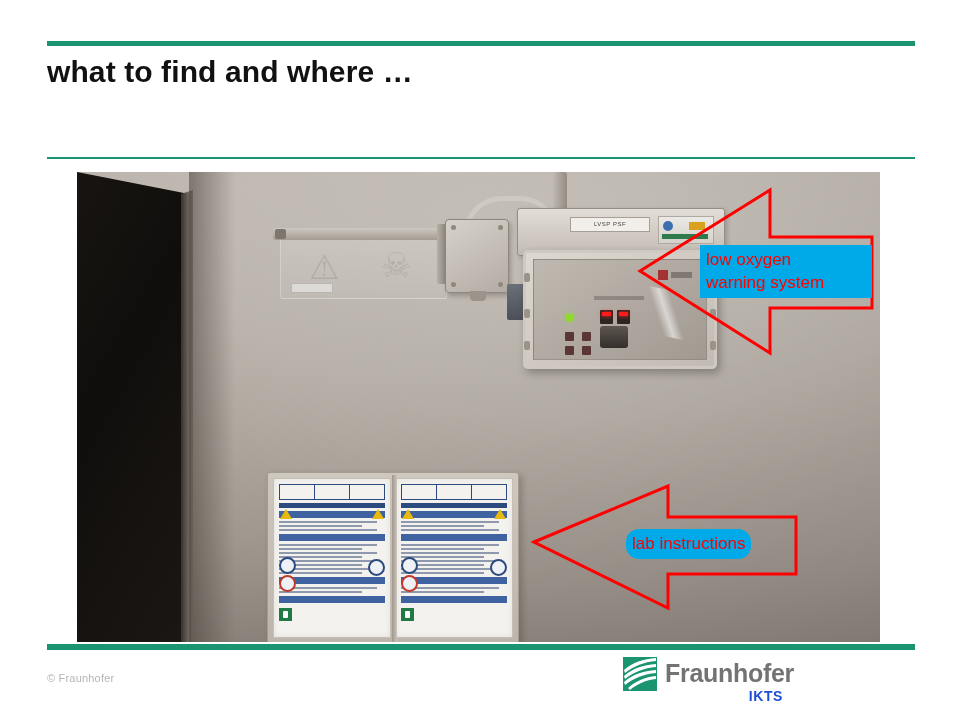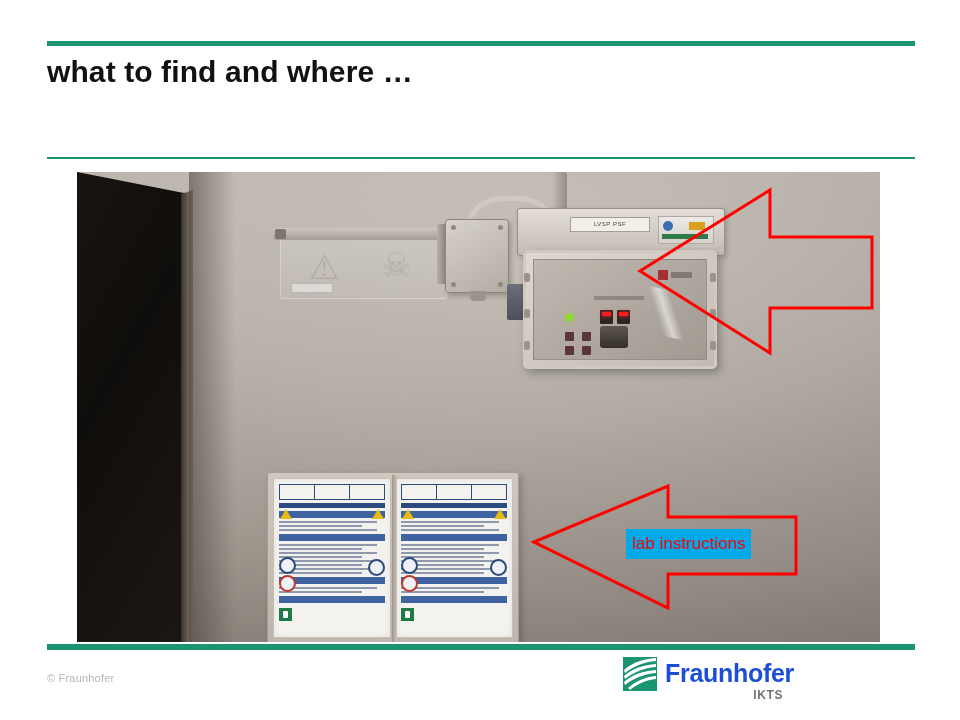--- a/index.html
+++ b/index.html
@@ -293,41 +293,41 @@
   
   .callout{
     position:absolute;
     background:#00a9e8;
     color:#ff0000;
     font-size:17px;line-height:23px;font-weight:400;
     padding:3px 6px 4px 6px;
     white-space:pre-line;
   }
   .callout-oxygen{left:700px;top:245px;width:160px;}
-  .callout-lab{left:626px;top:529px;}
+  .callout-lab{left:626px;top:529px;border-radius:13px;}
 
   
   .copyright{
     position:absolute;left:47px;top:672px;
     font-size:11px;color:#b5b5b5;letter-spacing:.2px;
   }
   .logo{
     position:absolute;right:45px;top:655px;width:160px;height:50px;
   }
   .logo-mark{
     position:absolute;left:0;top:2px;width:34px;height:34px;
     background:#1b9472;overflow:hidden;
   }
   .logo-word{
     position:absolute;left:42px;top:4px;
-    font-size:25px;font-weight:700;color:#1d4ed8;letter-spacing:-.3px;
+    font-size:25px;font-weight:700;color:#737373;letter-spacing:-.3px;
   }
   .logo-sub{
     position:absolute;right:0px;top:33px;
-    font-size:12px;font-weight:700;color:#737373;letter-spacing:.6px;
+    font-size:14px;font-weight:700;color:#1d4ed8;letter-spacing:.6px;
   }
 </style>
 </head>
 <body>
 
 <div class="slide">
 
   <div class="rule-top"></div>
 
   <div class="title-block">
@@ -480,20 +480,22 @@
       </div>
       <div class="spine"></div>
     </div>
   </div>
 
   <svg class="arrow-layer" viewBox="0 0 960 720">
     <polygon points="640,271 770,190 770,237 872,237 872,308 770,308 770,353" fill="none" stroke="#ff0000" stroke-width="3" stroke-linejoin="miter"></polygon>
     <polygon points="534,542 668,486 668,517 796,517 796,574 668,574 668,608" fill="none" stroke="#ff0000" stroke-width="3" stroke-linejoin="miter"></polygon>
   </svg>
 
+  <div class="callout callout-oxygen">low oxygen
+warning system</div>
   <div class="callout callout-lab">lab instructions</div>
 
   <div class="rule-bottom"></div>
 
   <div class="copyright">© Fraunhofer</div>
 
   <div class="logo">
     <div class="logo-mark">
       <svg width="34" height="34" viewBox="0 0 34 34">
         <rect width="34" height="34" fill="#1b9472"></rect>

